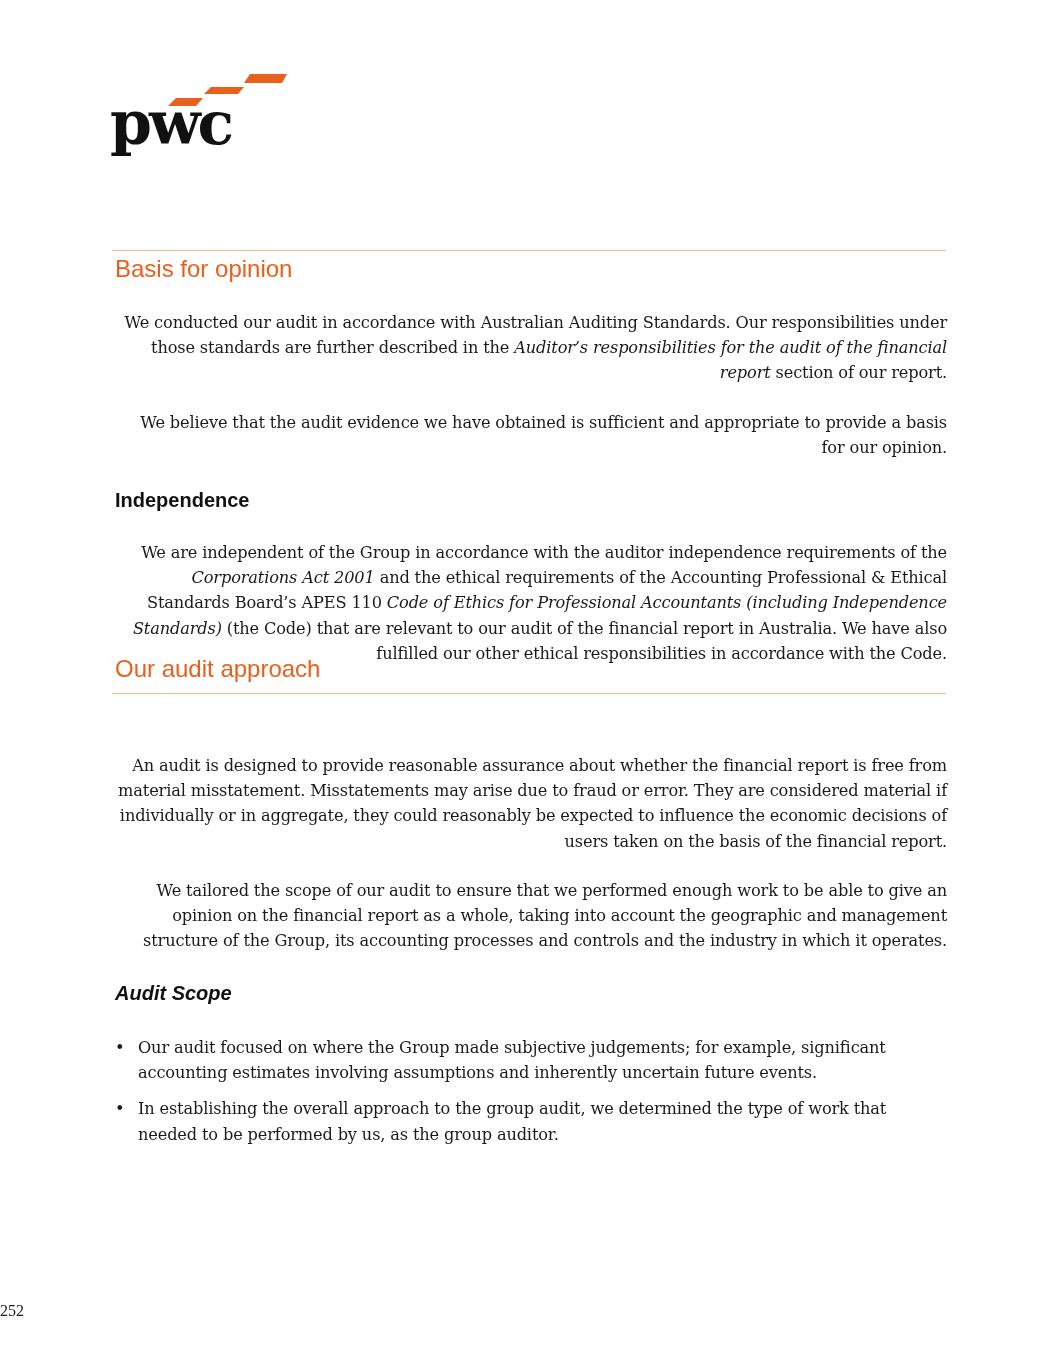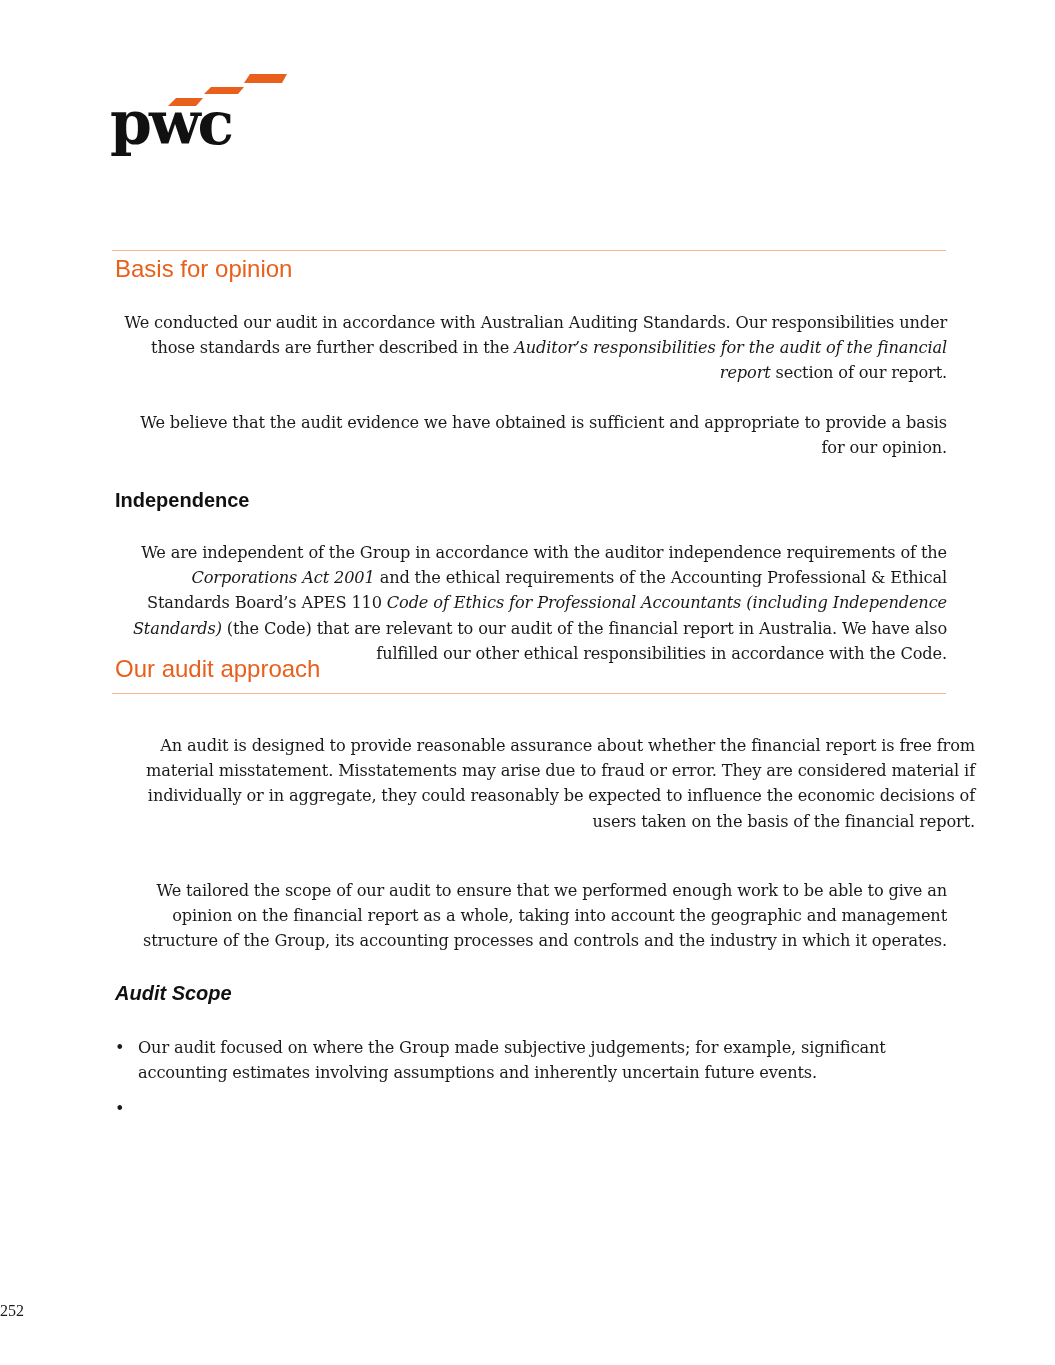--- a/index.html
+++ b/index.html
@@ -121,29 +121,30 @@
 
 <p class="para" style="top:410px;">We believe that the audit evidence we have obtained is sufficient and appropriate to provide a basis for our opinion.</p>
 
 <h2 class="h2" style="top:488px;">Independence</h2>
 
 <p class="para" style="top:540px;"><span>We are independent of the Group in accordance with the auditor independence requirements of the </span><i>Corporations Act 2001</i><span> and the ethical requirements of the Accounting Professional &amp; Ethical Standards Board’s APES 110 </span><i>Code of Ethics for Professional Accountants (including Independence Standards)</i><span> (the Code) that are relevant to our audit of the financial report in Australia. We have also fulfilled our other ethical responsibilities in accordance with the Code.</span></p>
 
 <div class="rule" style="top:693px;"></div>
 <h1 class="h1" style="top:655px;">Our audit approach</h1>
 
-<p class="para" style="top:733px;margin-left:28px;">An audit is designed to provide reasonable assurance about whether the financial report is free from material misstatement. Misstatements may arise due to fraud or error. They are considered material if individually or in aggregate, they could reasonably be expected to influence the economic decisions of users taken on the basis of the financial report.</p>
+<p class="para" style="top:753px;">An audit is designed to provide reasonable assurance about whether the financial report is free from material misstatement. Misstatements may arise due to fraud or error. They are considered material if individually or in aggregate, they could reasonably be expected to influence the economic decisions of users taken on the basis of the financial report.</p>
 
 <p class="para" style="top:878px;">We tailored the scope of our audit to ensure that we performed enough work to be able to give an opinion on the financial report as a whole, taking into account the geographic and management structure of the Group, its accounting processes and controls and the industry in which it operates.</p>
 
 <h2 class="h2" style="top:981px;font-style:italic;">Audit Scope</h2>
 
 <ul class="bullets" style="top:1035px;">
   <li>
     <span class="dot">•</span>
     <span>Our audit focused on where the Group made subjective judgements; for example, significant accounting estimates involving assumptions and inherently uncertain future events.</span>
   </li>
   <li>
     <span class="dot">•</span>
+    <span>In establishing the overall approach to the group audit, we determined the type of work that needed to be performed by us, as the group auditor.</span>
   </li>
 </ul>
 
 <div class="page-number">252</div>
 
 </body></html>

